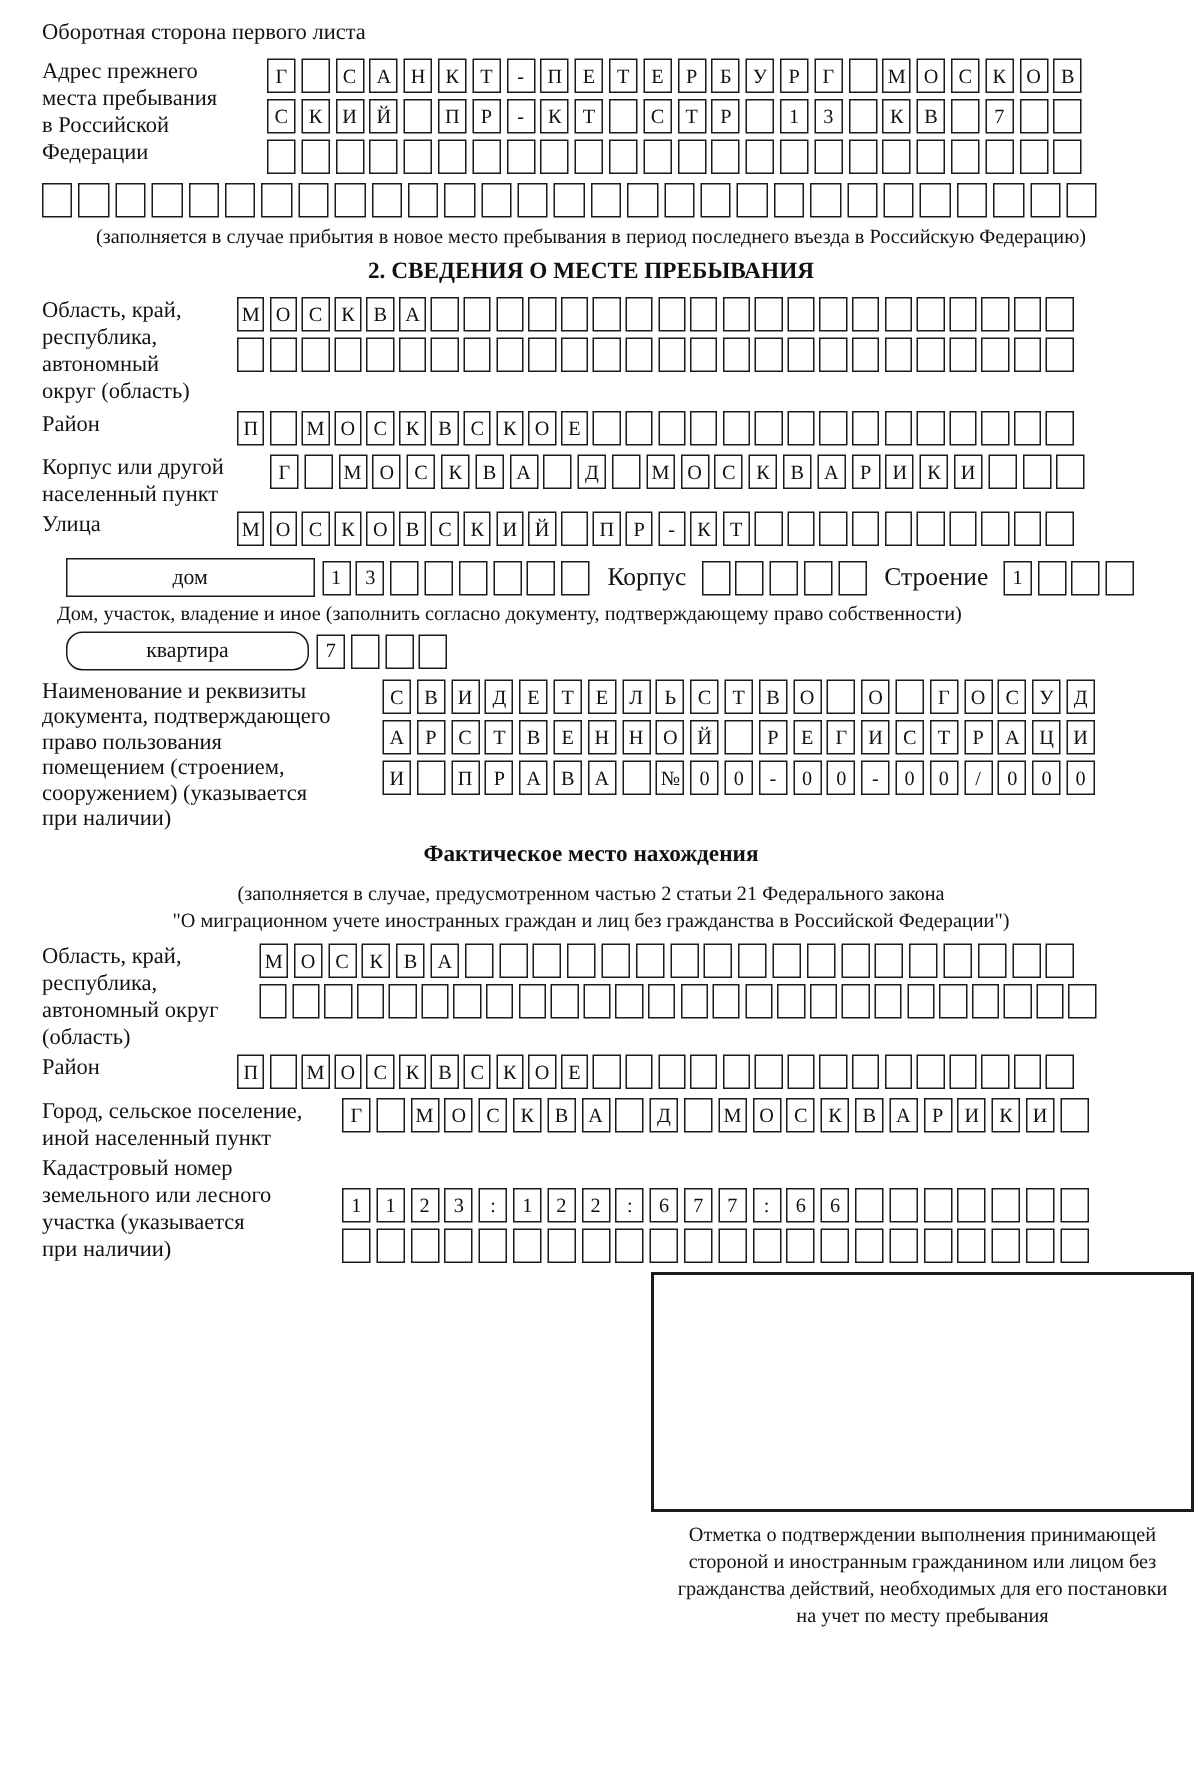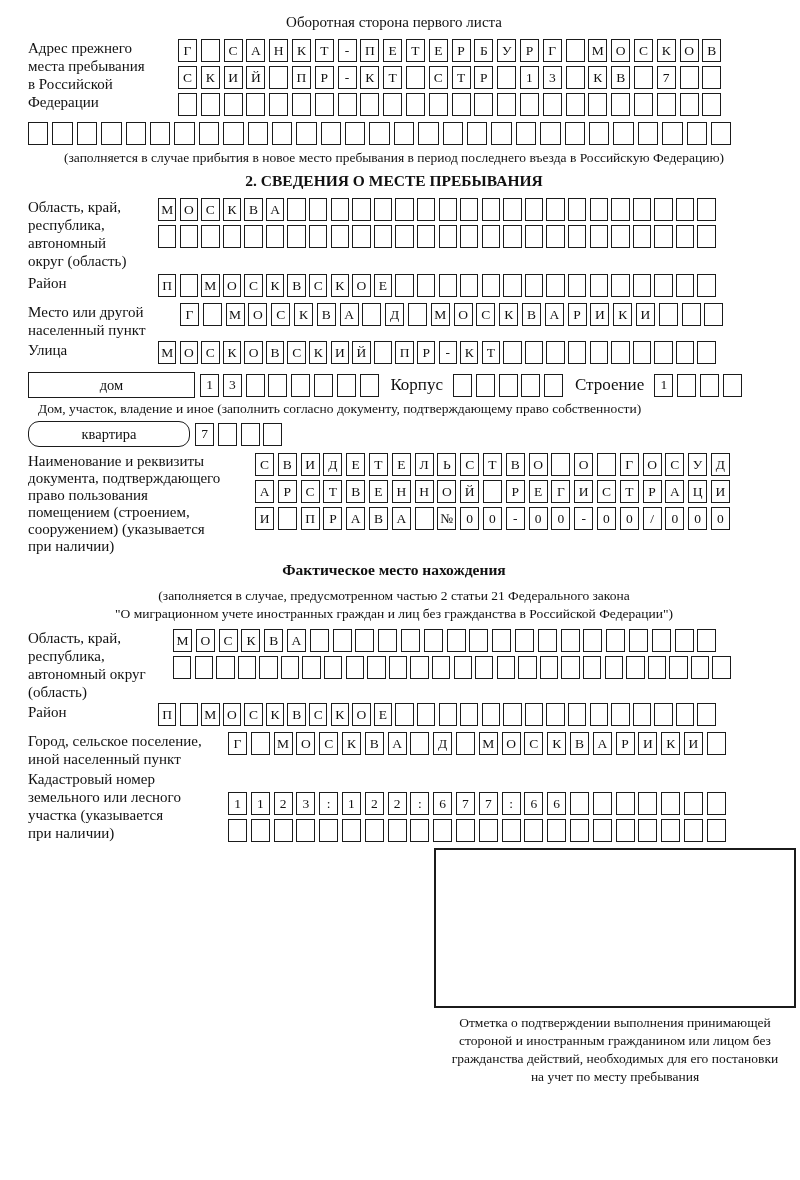--- a/index.html
+++ b/index.html
@@ -7,21 +7,21 @@
     position:relative;
     width:800px;height:1180px;
     background:#ffffff;
     color:#111;
     font-family:"Liberation Serif","DejaVu Serif",serif;
     box-sizing:border-box;
     padding:10px 40px 0 28px;
     overflow:hidden;
   }
   .side-note{
-    text-align:center;
+    text-align:left;
     font-size:15px;
     padding-top:4px;
   }
   .lbl{
     font-size:15px;
     line-height:18px;
     white-space:pre-line;
     flex-shrink:0;
   }
   .field{display:flex;align-items:flex-start;}
@@ -57,21 +57,21 @@
   }
   .mt2{margin-top:2px;} .mt4{margin-top:4px;} .mt6{margin-top:6px;} .mt8{margin-top:8px;}
   .mb4{margin-bottom:4px;} .mb6{margin-bottom:6px;text-align:center;}
   .inline-row{display:flex;align-items:center;}
   .wide-box{
     box-sizing:border-box;
     border:1.6px solid #1b1b1b;
     height:26px;
     display:flex;align-items:center;justify-content:center;
     font-size:14.5px;
-    margin-left:0;margin-right:5px;
+    margin-left:16px;margin-right:5px;
   }
   .bw167{width:167px;}
   .bw200{width:162px;border-radius:11px;}
   .gaplbl{font-size:17px;margin:0 10px 0 8px;white-space:nowrap;}
   .ml5{margin-left:5px;} .ml10{margin-left:10px;}
   .mp-row{display:flex;align-items:center;margin-top:4px;}
   .cb{
     box-sizing:content-box;
     width:20px;height:23px;
     border:1.7px solid #1b1b1b;
@@ -330,21 +330,21 @@
           <span class="cell"></span>
           <span class="cell"></span>
           <span class="cell"></span>
           <span class="cell"></span>
           <span class="cell"></span>
         </div>
     </div>
   </div>
 
   <div class="field mt2">
-    <div class="lbl w152">Место или другой
+    <div class="lbl w152">Корпус или другой
 населенный пункт</div>
     <div class="rows">
       <div class="row c24">
           <span class="cell">Г</span>
           <span class="cell"></span>
           <span class="cell">М</span>
           <span class="cell">О</span>
           <span class="cell">С</span>
           <span class="cell">К</span>
           <span class="cell">В</span>

